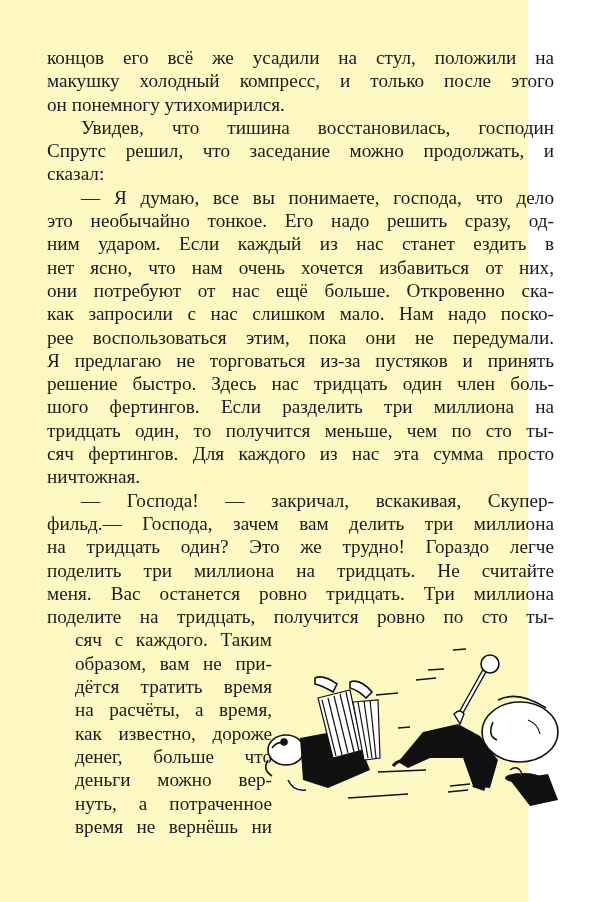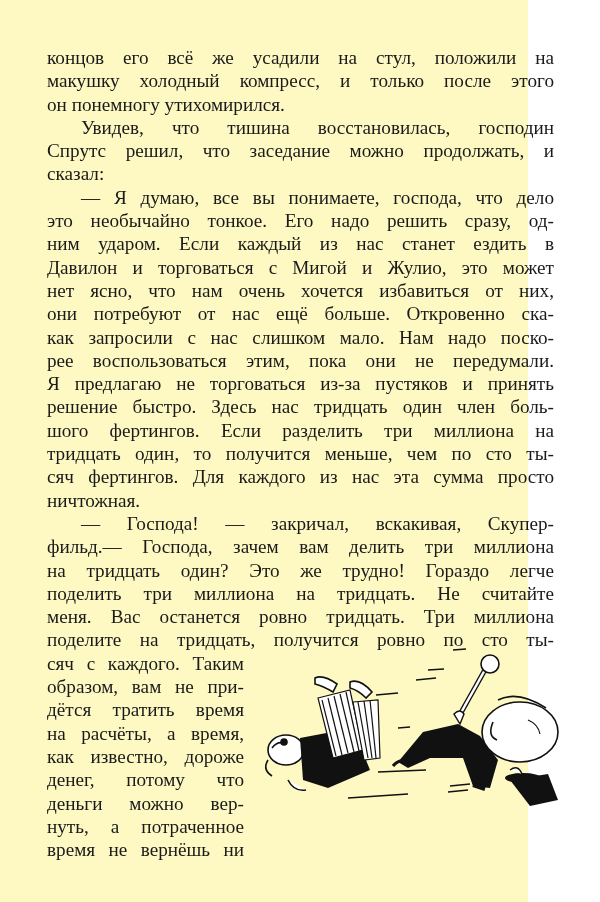--- a/index.html
+++ b/index.html
@@ -12,40 +12,39 @@
     position: absolute; left: 47px; top: 46px; width: 507px;
     font-family: "Liberation Serif", "DejaVu Serif", serif;
     font-size: 19.2px; line-height: 23.3px; color: #1a1a1a;
   }
   .line {
     display: block; white-space: nowrap; text-align: justify;
     text-align-last: justify; height: 23.3px;
   }
   .line.last { text-align-last: left; }
   .indent { padding-left: 34px; }
-  .narrow { width: 197px; }
+  .narrow { width: 197px; margin-left: 28px; }
   .illustration {
     position: absolute; left: 258px; top: 640px; width: 310px; height: 170px;
   }
 </style>
 </head>
 <body>
 
 <div class="page">
   <div class="text-block" id="text-block">
       <span class="line">концов его всё же усадили на стул, положили на</span>
       <span class="line">макушку холодный компресс, и только после этого</span>
       <span class="line last">он понемногу утихомирился.</span>
       <span class="line indent">Увидев, что тишина восстановилась, господин</span>
       <span class="line">Спрутс решил, что заседание можно продолжать, и</span>
       <span class="line last">сказал:</span>
       <span class="line indent">— Я думаю, все вы понимаете, господа, что дело</span>
       <span class="line">это необычайно тонкое. Его надо решить сразу, од-</span>
       <span class="line">ним ударом. Если каждый из нас станет ездить в</span>
-      <span class="line">Давилон и торговаться с Мигой и Жулио, это может</span>
       <span class="line">нет ясно, что нам очень хочется избавиться от них,</span>
       <span class="line">они потребуют от нас ещё больше. Откровенно ска-</span>
       <span class="line">как запросили с нас слишком мало. Нам надо поско-</span>
       <span class="line">рее воспользоваться этим, пока они не передумали.</span>
       <span class="line">Я предлагаю не торговаться из-за пустяков и принять</span>
       <span class="line">решение быстро. Здесь нас тридцать один член боль-</span>
       <span class="line">шого фертингов. Если разделить три миллиона на</span>
       <span class="line">тридцать один, то получится меньше, чем по сто ты-</span>
       <span class="line">сяч фертингов. Для каждого из нас эта сумма просто</span>
       <span class="line last">ничтожная.</span>
@@ -53,21 +52,21 @@
       <span class="line">фильд.— Господа, зачем вам делить три миллиона</span>
       <span class="line">на тридцать один? Это же трудно! Гораздо легче</span>
       <span class="line">поделить три миллиона на тридцать. Не считайте</span>
       <span class="line">меня. Вас останется ровно тридцать. Три миллиона</span>
       <span class="line">поделите на тридцать, получится ровно по сто ты-</span>
       <span class="line narrow">сяч с каждого. Таким</span>
       <span class="line narrow">образом, вам не при-</span>
       <span class="line narrow">дётся тратить время</span>
       <span class="line narrow">на расчёты, а время,</span>
       <span class="line narrow">как известно, дороже</span>
-      <span class="line narrow">денег, потому что</span>
+      <span class="line narrow">денег, больше что</span>
       <span class="line narrow">деньги можно вер-</span>
       <span class="line narrow">нуть, а потраченное</span>
       <span class="line narrow">время не вернёшь ни</span>
     </div>
 
   <svg class="illustration" viewBox="0 0 310 170" xmlns="http://www.w3.org/2000/svg">
 
     <g stroke="#111" stroke-width="1.6" fill="none">
       <ellipse cx="28" cy="110" rx="18" ry="15" fill="#fff"></ellipse>
       <path d="M14 108 q6 -8 14 -4"></path>

